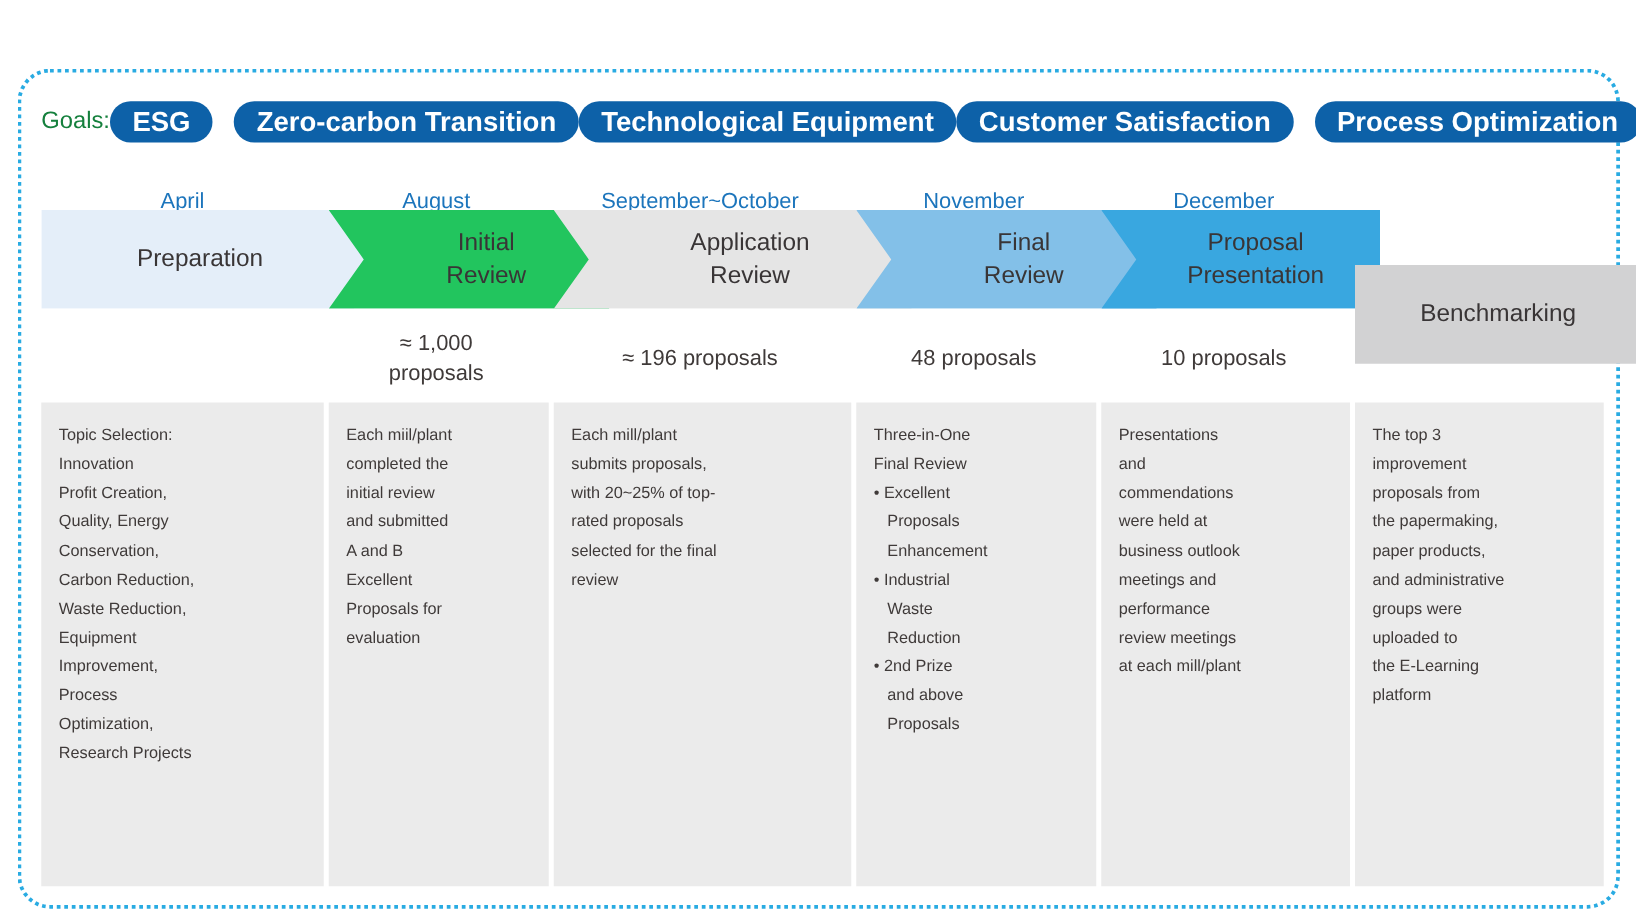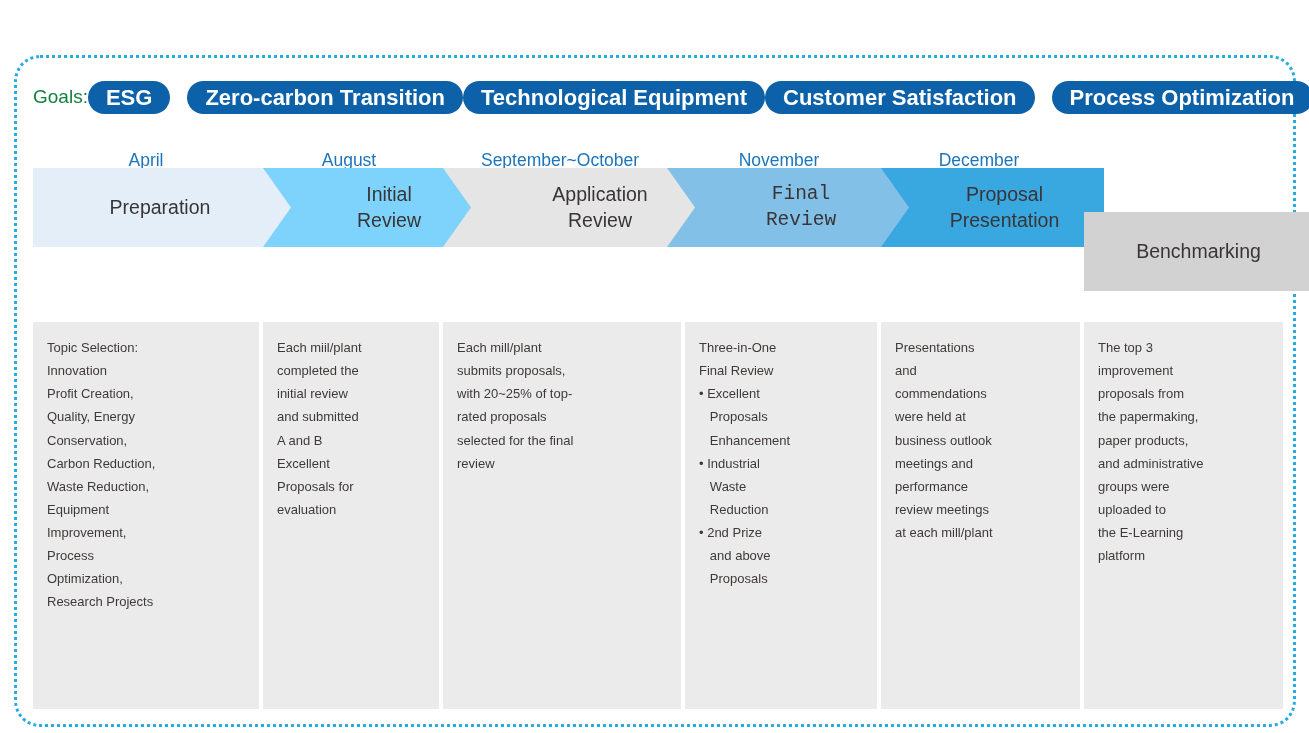--- a/index.html
+++ b/index.html
@@ -65,31 +65,38 @@
       <div class="months">
         <div class="month" style="left:3px">April</div>
         <div class="month" style="left:417px">September~October</div>
         <div class="month" style="left:206px">August</div>
         <div class="month" style="left:836px">December</div>
         <div class="month" style="left:636px">November</div>
       </div>
 
       <div class="band">
         <div class="chev chev-first" style="left: 0px; width: 254px; background: rgb(228, 238, 249);">Preparation</div>
-        <div class="chev chev-mid" style="left: 230px; width: 204px; background: #7dd3fc;">Initial
+        <div class="chev chev-mid" style="left: 230px; width: 204px; background: #22c55e;">Initial
 Review</div>
         <div class="chev chev-mid" style="left: 410px; width: 266px; background: #e5e5e5;">Application
 Review</div>
-        <div class="chev chev-mid" style="left: 634px; width: 220px; background: rgb(131, 192, 232); font-family: Liberation Mono, monospace;">Final
+        <div class="chev chev-mid" style="left: 652px; width: 220px; background: rgb(131, 192, 232);">Final
 Review</div>
         <div class="chev chev-last" style="left: 848px; width: 199px; background: rgb(57, 167, 224);">Proposal
 Presentation</div>
         <div class="chev chev-rect" style="left: 1051px; width: 229px; background: rgb(210, 210, 211); margin-top: 44px;">Benchmarking</div>
       </div>
 
+      <div class="counts">
+        <div class="count" style="left:206px">≈ 1,000
+proposals</div>
+        <div class="count" style="left:417px">≈ 196 proposals</div>
+        <div class="count" style="left:636px">48 proposals</div>
+        <div class="count" style="left:836px">10 proposals</div>
+      </div>
 
       <div class="boxes">
         <div class="box" style="left:0;width:226px">Topic Selection:
 Innovation
 Profit Creation,
 Quality, Energy
 Conservation,
 Carbon Reduction,
 Waste Reduction,
 Equipment

